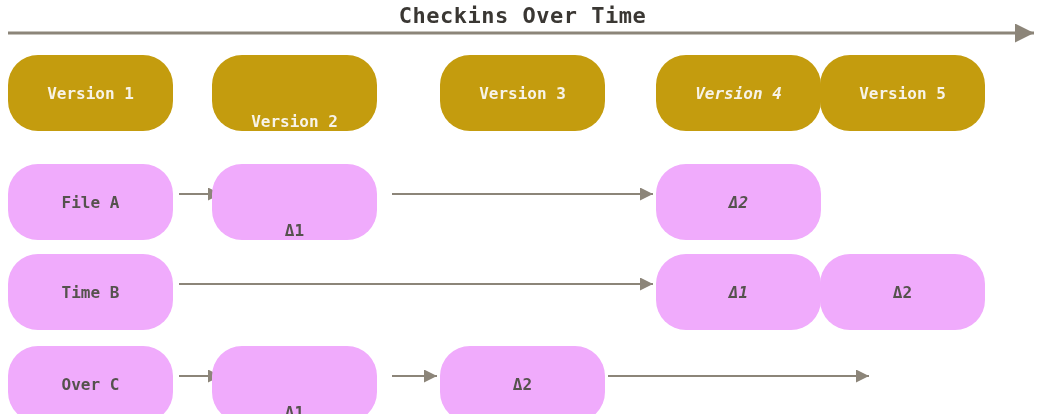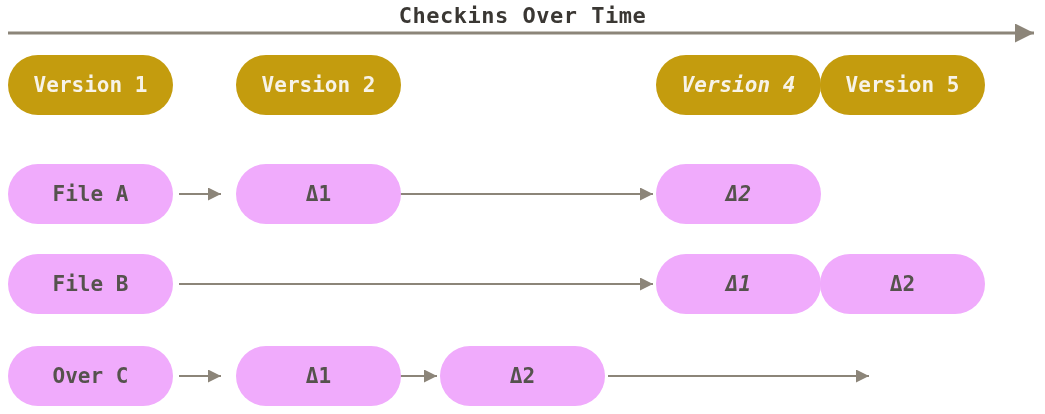--- a/index.html
+++ b/index.html
@@ -29,41 +29,41 @@
   .arrow-layer {
     position: absolute;
     top: 0;
     left: 0;
     width: 1045px;
     height: 414px;
   }
   .pill {
     position: absolute;
     width: 165px;
-    height: 60px;
+    height: 76px;
     border-radius: 30px;
     display: flex;
     align-items: center;
     justify-content: center;
-    font-size: 21px;
+    font-size: 16px;
     box-sizing: border-box;
   }
   .pill-version {
     background: #c49c0e;
     color: #f7f3e8;
     top: 55px;
     font-weight: bold;
   }
   .pill-file {
     background: #f0abfc;
     color: #55524d;
     font-weight: bold;
   }
   .col1 { left: 8px; }
-  .col2 { left: 236px; }
+  .col2 { left: 212px; align-items: flex-end; }
   .col3 { left: 440px; }
   .col4 { left: 656px; font-style: italic; }
   .col5 { left: 820px; }
   .rowA { top: 164px; }
   .rowB { top: 254px; }
   .rowC { top: 346px; }
 </style>
 </head>
 <body>
 
@@ -93,39 +93,42 @@
     <line x1="392" y1="376" x2="437" y2="376" stroke="#8c8579" stroke-width="2" marker-end="url(#head)"></line>
     <line x1="608" y1="376" x2="869" y2="376" stroke="#8c8579" stroke-width="2" marker-end="url(#head)"></line>
   </svg>
 
   <div class="pill pill-version col1">
     <span>Version 1</span>
   </div>
   <div class="pill pill-version col2">
     <span>Version 2</span>
   </div>
+  <div class="pill pill-version col3">
+    <span>Version 3</span>
+  </div>
   <div class="pill pill-version col4">
     <span>Version 4</span>
   </div>
   <div class="pill pill-version col5">
     <span>Version 5</span>
   </div>
 
   <div class="pill pill-file rowA col1">
     <span>File A</span>
   </div>
   <div class="pill pill-file rowA col2">
     <span>Δ1</span>
   </div>
   <div class="pill pill-file rowA col4">
     <span>Δ2</span>
   </div>
 
   <div class="pill pill-file rowB col1">
-    <span>File B</span>
+    <span>Time B</span>
   </div>
   <div class="pill pill-file rowB col4">
     <span>Δ1</span>
   </div>
   <div class="pill pill-file rowB col5">
     <span>Δ2</span>
   </div>
 
   <div class="pill pill-file rowC col1">
     <span>Over C</span>

